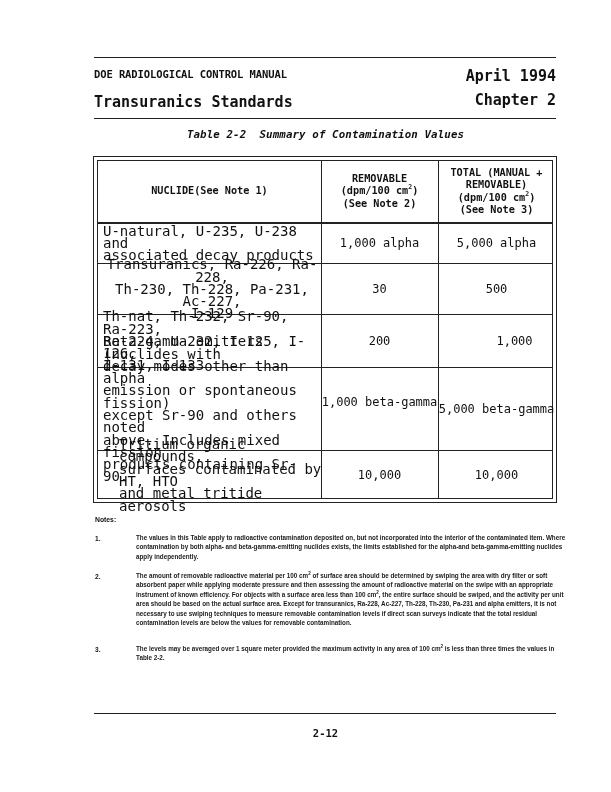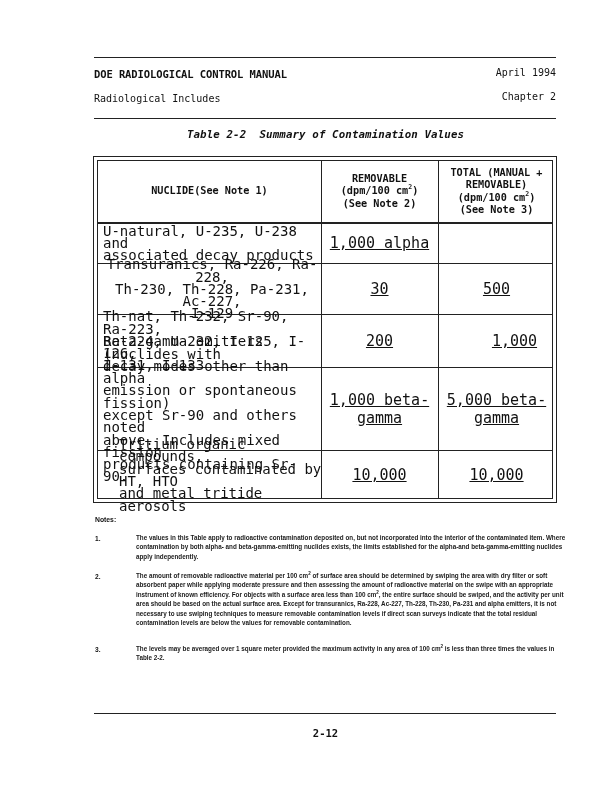--- a/index.html
+++ b/index.html
@@ -2,50 +2,50 @@
 <html><head>
 <meta charset="utf-8">
 <style>
   html, body { margin: 0; padding: 0; background: #ffffff; }
   body { width: 611px; height: 792px; position: relative; overflow: hidden; color: #111; }
   .mono { font-family: "DejaVu Sans Mono", "Liberation Mono", monospace; }
   .sans { font-family: "Liberation Sans", "DejaVu Sans", sans-serif; }
   .abs { position: absolute; }
   .rule { position: absolute; left: 94px; width: 462px; height: 0; border-top: 1.6px solid #222; }
   .hdr { font-size: 10.5px; font-weight: bold; letter-spacing: -0.1px; white-space: nowrap; }
-  .hdr2 { font-size: 10px; font-weight: normal; white-space: nowrap; }
+  .hdr2 { font-size: 15px; font-weight: bold; white-space: nowrap; }
   .title { font-size: 10.8px; font-style: italic; font-weight: bold; white-space: nowrap; letter-spacing: 0.1px; }
 
   
   .tbl-outer { position: absolute; left: 93px; top: 156px; width: 464px; height: 347px; border: 1.5px solid #222; box-sizing: border-box; }
   .tbl-inner { position: absolute; left: 3px; top: 3px; right: 3px; bottom: 3px; border: 1.2px solid #222; }
   .vline { position: absolute; top: 0; bottom: 0; width: 0; border-left: 1.2px solid #222; }
   .hline { position: absolute; left: 0; right: 0; height: 0; border-top: 1.2px solid #222; }
   .hline.thick { border-top: 2px solid #222; }
   .cell { position: absolute; display: flex; align-items: center; box-sizing: border-box; }
   .cell.c { justify-content: center; text-align: center; }
   .cell.l { justify-content: flex-start; text-align: left; padding-left: 5px; }
   .th { font-size: 10.2px; font-weight: bold; line-height: 12.5px; }
   .td { font-size: 14px; line-height: 12.3px; white-space: pre-line; }
-  .num { font-size: 15px; text-decoration: underline; }
+  .num { font-size: 12px; }
   sup { font-size: 6.5px; vertical-align: 5px; line-height: 0; }
 
   
   .notes-label { font-size: 6.8px; font-weight: bold; }
   .note-num { font-size: 6.6px; font-weight: bold; }
   .note-text { font-size: 6.3px; line-height: 9.4px; font-weight: bold; color: #1a1a1a; width: 430px; }
   .pageno { font-size: 10.5px; font-weight: bold; }
 </style>
 </head>
 <body>
 
 <div class="rule" style="top:57px;"></div>
 <div class="abs mono hdr" style="left:94px; top:68px;">DOE RADIOLOGICAL CONTROL MANUAL</div>
 <div class="abs mono hdr2" style="right:55px; top:67px;">April 1994</div>
-<div class="abs mono hdr2" style="left:94px; top:93px;">Radiological Includes</div>
+<div class="abs mono hdr2" style="left:94px; top:93px;">Transuranics Standards</div>
 <div class="abs mono hdr2" style="right:55px; top:91px;">Chapter 2</div>
 <div class="rule" style="top:118px;"></div>
 
 <div class="abs mono title" style="left:0; width:651px; text-align:center; top:128px; white-space:pre;">Table 2-2  Summary of Contamination Values</div>
 
 <div class="tbl-outer">
   <div class="tbl-inner">
 
     <div class="vline" style="left:223px;"></div>
     <div class="vline" style="left:340px;"></div>
@@ -68,40 +68,41 @@
     <div class="cell c mono th" style="left:340px; top:0; width:117px; height:61px; flex-direction:column; justify-content:center;">
       <div>TOTAL (MANUAL +</div>
       <div>REMOVABLE)</div>
       <div><span>(dpm/100 cm</span><sup>2</sup><span>)</span></div>
       <div>(See Note 3)</div>
     </div>
 
     <div class="cell l mono td" style="left:0; top:62px; width:223px; height:40px;">U-natural, U-235, U-238 and
 associated decay products</div>
     <div class="cell c mono num" style="left:223px; top:62px; width:117px; height:40px;">1,000 alpha</div>
+    <div class="cell c mono num" style="left:340px; top:62px; width:117px; height:40px;">5,000 alpha</div>
 
     <div class="cell l mono td" style="left:0; top:103px; width:223px; height:50px;text-align:center;">Transuranics, Ra-226, Ra-228,
 Th-230, Th-228, Pa-231, Ac-227,
 I-129</div>
     <div class="cell c mono num" style="left:223px; top:103px; width:117px; height:50px;">30</div>
     <div class="cell c mono num" style="left:340px; top:103px; width:117px; height:50px;">500</div>
 
     <div class="cell l mono td" style="left:0; top:154px; width:223px; height:52px;">Th-nat, Th-232, Sr-90, Ra-223,
 Ra-224, U-232, I-125, I-126,
 I-131, I-133</div>
     <div class="cell c mono num" style="left:223px; top:154px; width:117px; height:52px;">200</div>
     <div class="cell c mono num" style="left:340px; top:154px; width:117px; height:52px;padding-left:36px;">1,000</div>
 
     <div class="cell l mono td" style="left:0; top:207px; width:223px; height:82px;">Beta-gamma emitters (nuclides with
 decay modes other than alpha
 emission or spontaneous fission)
 except Sr-90 and others noted
 above.  Includes mixed fission
 products containing Sr-90.</div>
-    <div class="cell c mono num" style="left:223px; top:207px; width:117px; height:82px;">1,000 beta-gamma</div>
+    <div class="cell c mono num" style="left:223px; top:200px; width:117px; height:82px;">1,000 beta-gamma</div>
     <div class="cell c mono num" style="left:340px; top:207px; width:117px; height:82px;">5,000 beta-gamma</div>
 
     <div class="cell l mono td" style="left:0; top:290px; width:223px; height:48px;margin-left:16px;">Tritium organic compounds,
 surfaces contaminated by HT, HTO
 and metal tritide aerosols</div>
     <div class="cell c mono num" style="left:223px; top:290px; width:117px; height:48px;">10,000</div>
     <div class="cell c mono num" style="left:340px; top:290px; width:117px; height:48px;">10,000</div>
   </div>
 </div>
 

